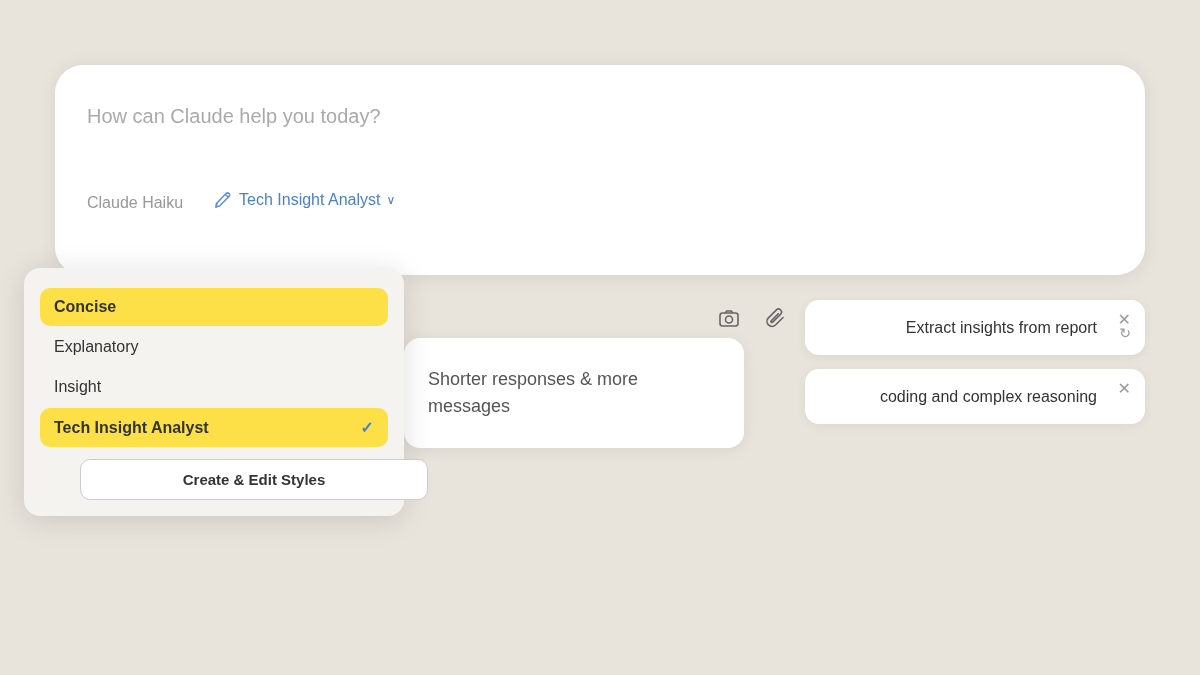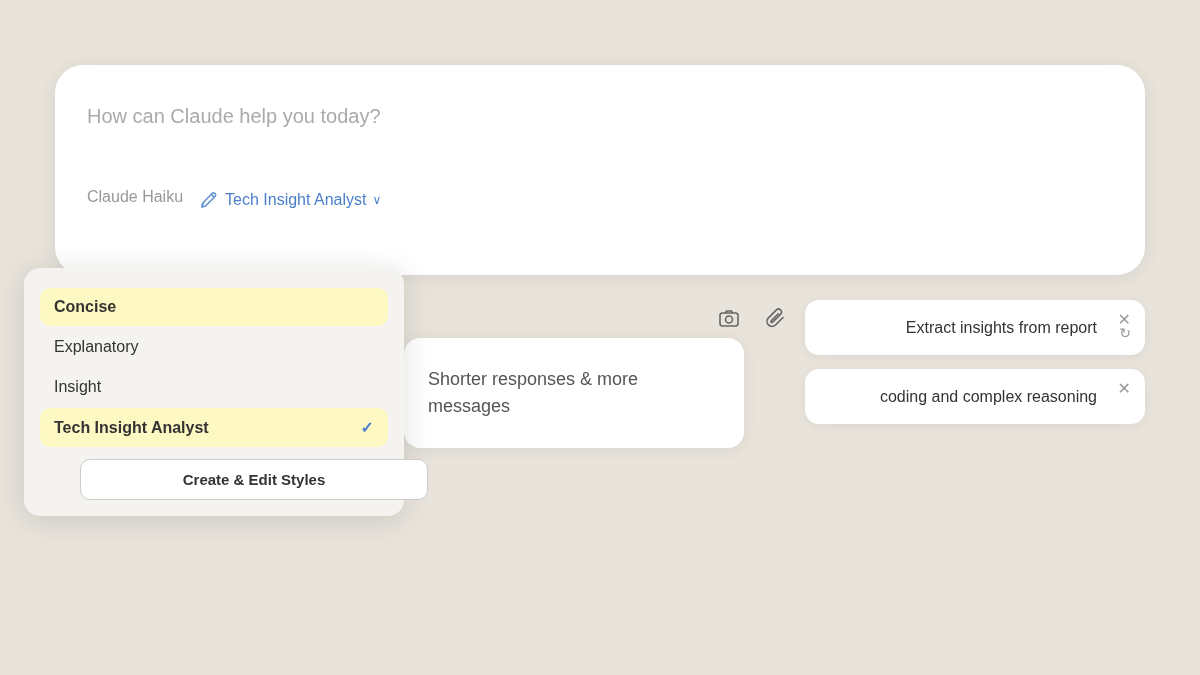--- a/index.html
+++ b/index.html
@@ -27,22 +27,22 @@
 
     .main-placeholder {
       font-size: 20px;
       color: #aaa;
       font-weight: 400;
       margin-bottom: 60px;
     }
 
     .card-footer {
       display: flex;
-      align-items: flex-start;
-      gap: 10px;
+      align-items: flex-end;
+      gap: 24px;
     }
 
     .claude-label {
       font-size: 16px;
       color: #333;
       font-weight: 500;
     }
 
     .claude-label span {
       color: #999;
@@ -107,21 +107,21 @@
       font-size: 16px;
       color: #333;
       cursor: pointer;
       display: flex;
       align-items: center;
       justify-content: space-between;
       transition: background 0.1s;
     }
 
     .dropdown-item.selected {
-      background: #fef9c3;
+      background: #fde047;
       font-weight: 600;
     }
 
     .checkmark {
       color: #4a7fcb;
       font-size: 16px;
       font-weight: 600;
     }
 
     .create-edit-btn {

